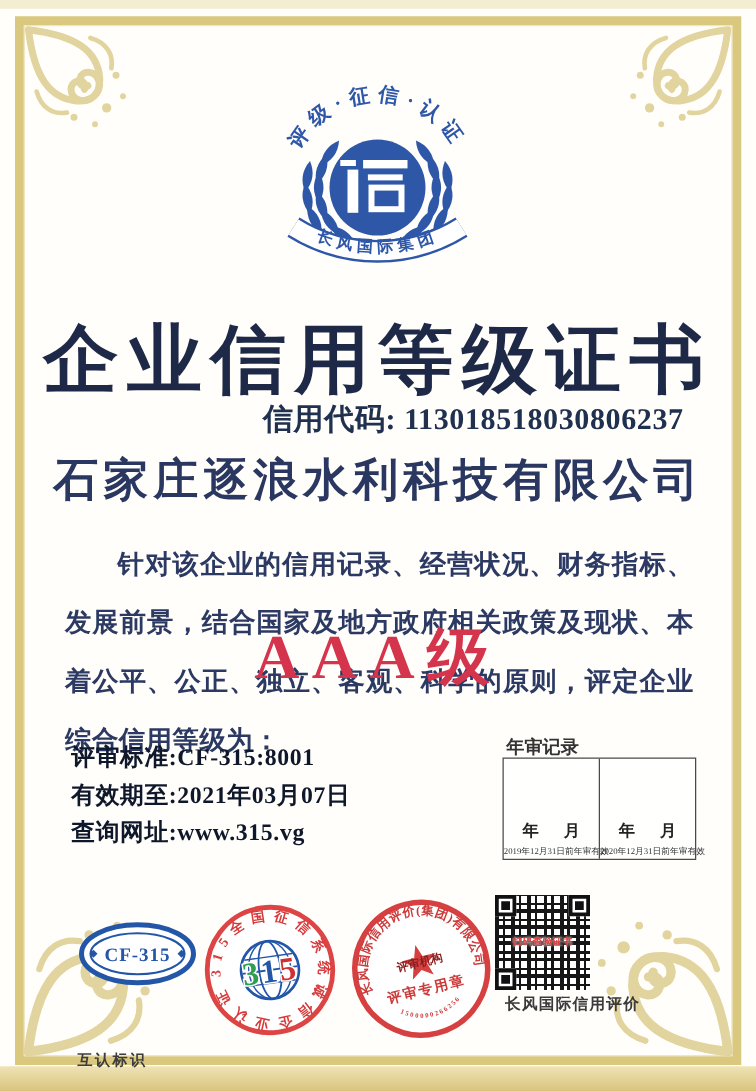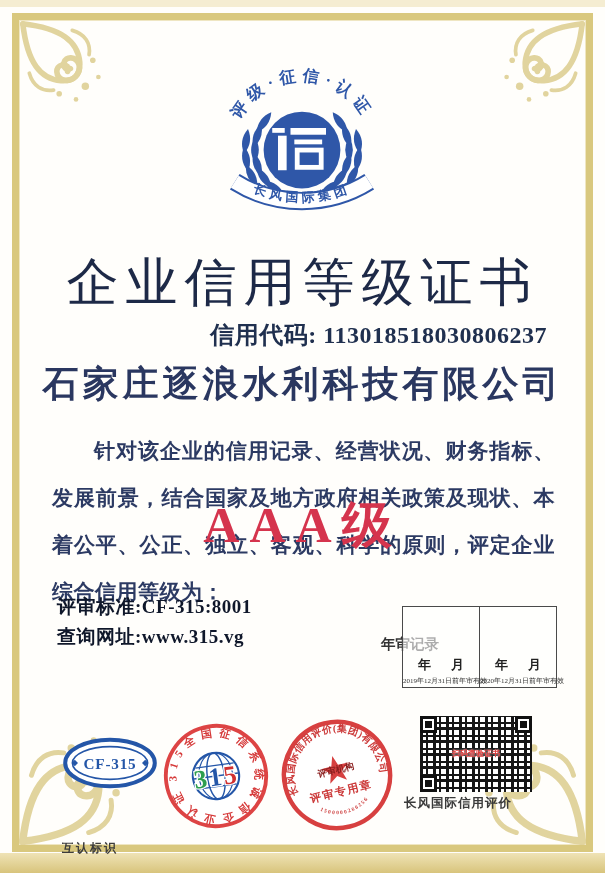--- a/index.html
+++ b/index.html
@@ -13,46 +13,46 @@
   .bottom-strip{position:absolute;left:0;bottom:0;right:0;height:20px;
     background:linear-gradient(#efe3b6,#d8c47c);}
   .gold-frame{position:absolute;left:12px;top:13px;right:12px;bottom:21px;
     border:7px solid #d9c87e;box-shadow:inset 0 0 0 1px #efe6c2;}
   .corner{position:absolute;z-index:0;opacity:.95;}
   .corner.tr{transform:scaleX(-1);}
   .corner.bl{transform:scaleY(-1);}
   .corner.br{transform:scale(-1,-1);}
   .emblem{position:absolute;left:206px;top:66px;z-index:1;}
   .cert-title{position:absolute;left:0;width:605px;top:248px;text-align:center;
-    font-size:52px;font-weight:400;letter-spacing:7px;color:#1d2947;z-index:1;}
+    font-size:60px;font-weight:700;letter-spacing:7px;color:#1d2947;z-index:1;}
   .credit-code{position:absolute;right:58px;top:319px;font-size:24px;font-weight:bold;
     color:#20304f;letter-spacing:.5px;z-index:1;}
   .company{position:absolute;left:0;width:605px;top:360px;text-align:center;
     font-family:"Liberation Sans","DejaVu Sans",sans-serif;
     font-size:36px;font-weight:bold;letter-spacing:4px;color:#2a3760;z-index:1;}
   .paragraph{position:absolute;left:52px;right:50px;top:428px;font-size:21px;
     font-weight:600;line-height:47px;text-align:justify;text-align-last:left;
     text-indent:2em;color:#2c3a63;z-index:1;letter-spacing:.5px;font-family:Liberation Serif, serif;}
   .rating{position:absolute;left:0;width:605px;top:492px;text-align:center;
     font-size:50px;font-weight:900;letter-spacing:10px;color:#d5344d;z-index:1;}
   .details{position:absolute;left:57px;top:592px;z-index:1;}
   .details div{font-size:19px;font-weight:bold;line-height:30px;letter-spacing:.5px;color:#0f172a;}
-  .annual-title{position:absolute;left:381px;top:588px;font-size:14.5px;font-weight:bold;color:#333;z-index:1;margin-top:47px;}
+  .annual-title{position:absolute;left:405px;top:588px;font-size:14.5px;font-weight:bold;color:#333;z-index:1;}
   .annual-box{position:absolute;left:402px;top:606px;width:153px;height:80px;
     border:1.5px solid #4a4a4a;display:flex;background:rgba(255,255,255,.6);z-index:1;}
   .annual-cell{flex:1;position:relative;border-right:1.5px solid #4a4a4a;}
   .annual-cell:last-child{border-right:none;}
   .ym{position:absolute;bottom:13px;left:0;right:0;display:flex;justify-content:center;
     gap:20px;font-size:13px;font-weight:bold;color:#222;}
   .note{position:absolute;bottom:1px;left:0;right:0;text-align:center;font-size:7px;
     color:#333;white-space:nowrap;}
   .seal{position:absolute;z-index:2;}
   .cf315-caption{position:absolute;left:62px;top:840px;width:96px;
     font-size:12px;font-weight:bold;color:#3c3c3c;z-index:2;letter-spacing:2px;}
-  .qr-wrap{position:absolute;left:420px;top:716px;width:76px;height:76px;z-index:2;padding-left:36px;}
+  .qr-wrap{position:absolute;left:396px;top:716px;width:76px;height:76px;z-index:2;}
   .qr{position:absolute;inset:0;background:
       repeating-linear-gradient(90deg,#161616 0 3px,transparent 3px 6px,#161616 6px 8px,transparent 8px 13px),
       repeating-linear-gradient(0deg,#fff 0 3px,transparent 3px 5px,#fff 5px 10px,transparent 10px 13px),
       #161616;}
   .finder{position:absolute;width:17px;height:17px;border:3px solid #111;background:#fff;box-sizing:border-box;}
   .finder::after{content:"";position:absolute;inset:2px;background:#111;}
   .finder.tl{left:0;top:0;} .finder.tr{right:0;top:0;} .finder.bl{left:0;bottom:0;}
   .qr-overlay{position:absolute;left:0;right:0;top:32px;text-align:center;font-size:8px;
     font-weight:bold;color:#e03a3a;text-shadow:0 0 2px #fff;}
   .qr-caption{position:absolute;left:398px;top:795px;width:120px;text-align:center;
@@ -157,20 +157,21 @@
   <div class="credit-code"><span>信用代码: </span><span>113018518030806237</span></div>
 
   <div class="company">石家庄逐浪水利科技有限公司</div>
 
   <div class="paragraph">针对该企业的信用记录、经营状况、财务指标、发展前景，结合国家及地方政府相关政策及现状、本着公平、公正、独立、客观、科学的原则，评定企业综合信用等级为：</div>
 
   <div class="rating">AAA级</div>
 
   <div class="details">
     <div>评审标准:CF-315:8001</div>
+    <div>有效期至:2021年03月07日</div>
     <div>查询网址:www.315.vg</div>
   </div>
 
   <div class="annual-title">年审记录</div>
   <div class="annual-box">
     <div class="annual-cell">
       <div class="ym">
         <span>年</span>
         <span>月</span>
       </div>

